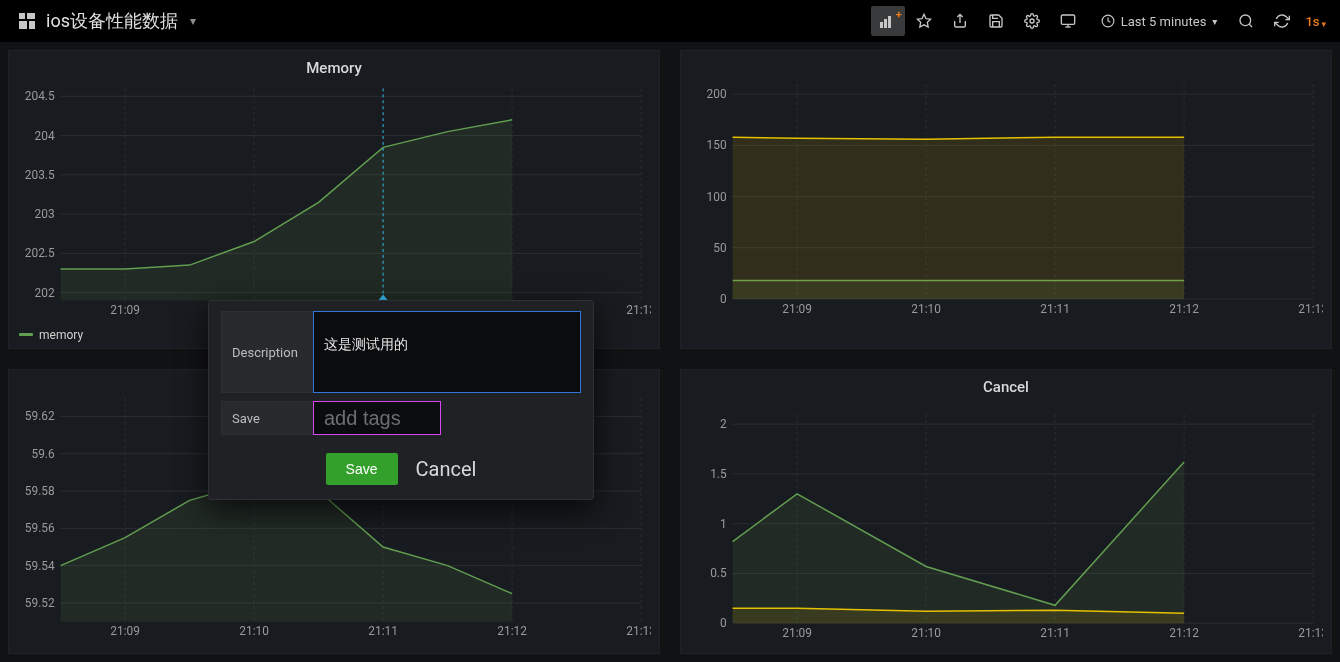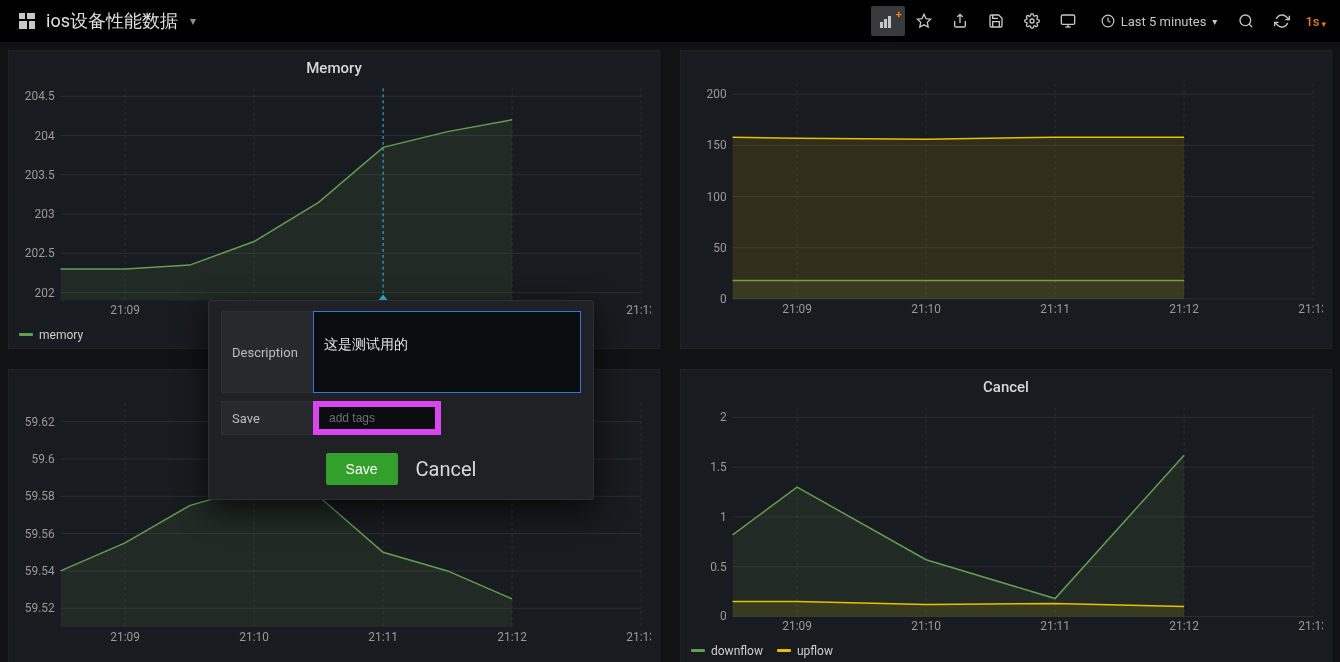--- a/index.html
+++ b/index.html
@@ -73,22 +73,22 @@
     width:92px; background:#27292c; color:#bdbdbd;
     display:flex; align-items:center; padding:0 10px; font-size:13px;
     border:1px solid #2c2f33; border-right:none;
   }
   .anno-input {
     flex:1; background:#0b0c0e; border:1px solid #3274d9; color:#e6e6e6;
     padding:24px 10px; font-size:14px; resize:none; font-family:inherit;
     min-height:50px; outline:none;
   }
   .anno-tags {
-    flex:1; background:#0b0c0e; border:6px solid #d946ef; color:#e6e6e6;
-    padding:8px 10px; font-size:12px; outline:none; height:34px;
+    flex:1; background:#0b0c0e; border:1px solid #d946ef; color:#e6e6e6;
+    padding:8px 10px; font-size:20px; outline:none; height:34px;
     max-width:128px;
   }
   .anno-tags::placeholder { color:#6b6e72; }
   .anno-actions { display:flex; gap:18px; justify-content:center; padding-top:10px; align-items:center; }
   .btn-save {
     background:#33a02c; color:#fff; border:none; padding:8px 20px;
     font-size:14px; cursor:pointer; border-radius:2px;
   }
   .btn-cancel { color:#d8d9da; font-size:20px; cursor:pointer; }
 </style>
@@ -306,30 +306,20 @@
           <line class="grid-line-dashed" x1="499.77777777777777" x2="499.77777777777777" y1="6" y2="217"></line>
           <text class="axis-text" x="499.77777777777777" y="231" text-anchor="middle">21:12</text>
           <line class="grid-line-dashed" x1="630" x2="630" y1="6" y2="217"></line>
           <text class="axis-text" x="630" y="231" text-anchor="middle">21:13</text>
           <path class="series-area" d="M44 134.6095238095238 L 109.11111111111111 86.38095238095238 L 239.33333333333331 159.72857142857143 L 369.55555555555554 198.9142857142857 L 499.77777777777777 54.22857142857143 L 499.77777777777777 217 L 44 217 Z" fill="#629e51"></path>
           <path class="series-line" d="M44 134.6095238095238 L 109.11111111111111 86.38095238095238 L 239.33333333333331 159.72857142857143 L 369.55555555555554 198.9142857142857 L 499.77777777777777 54.22857142857143" stroke="#629e51"></path>
           <path class="series-area" d="M44 201.92857142857142 L 109.11111111111111 201.92857142857142 L 239.33333333333331 204.94285714285715 L 369.55555555555554 203.93809523809523 L 499.77777777777777 206.95238095238096 L 499.77777777777777 217 L 44 217 Z" fill="#e5c100"></path>
           <path class="series-line" d="M44 201.92857142857142 L 109.11111111111111 201.92857142857142 L 239.33333333333331 204.94285714285715 L 369.55555555555554 203.93809523809523 L 499.77777777777777 206.95238095238096" stroke="#e5c100"></path>
         </svg>
     </div>
-    <div class="legend">
-      <div class="leg-item">
-        <span class="leg-swatch" style="background:#629e51"></span>
-        <span>downflow</span>
-      </div>
-      <div class="leg-item">
-        <span class="leg-swatch" style="background:#e5c100"></span>
-        <span>upflow</span>
-      </div>
-    </div>
   </div>
 
 </div>
 
 <div class="anno-popup">
   <div class="anno-body">
     <div class="anno-row">
       <div class="anno-label">Description</div>
       <textarea class="anno-input" style="">这是测试用的</textarea>
     </div>

